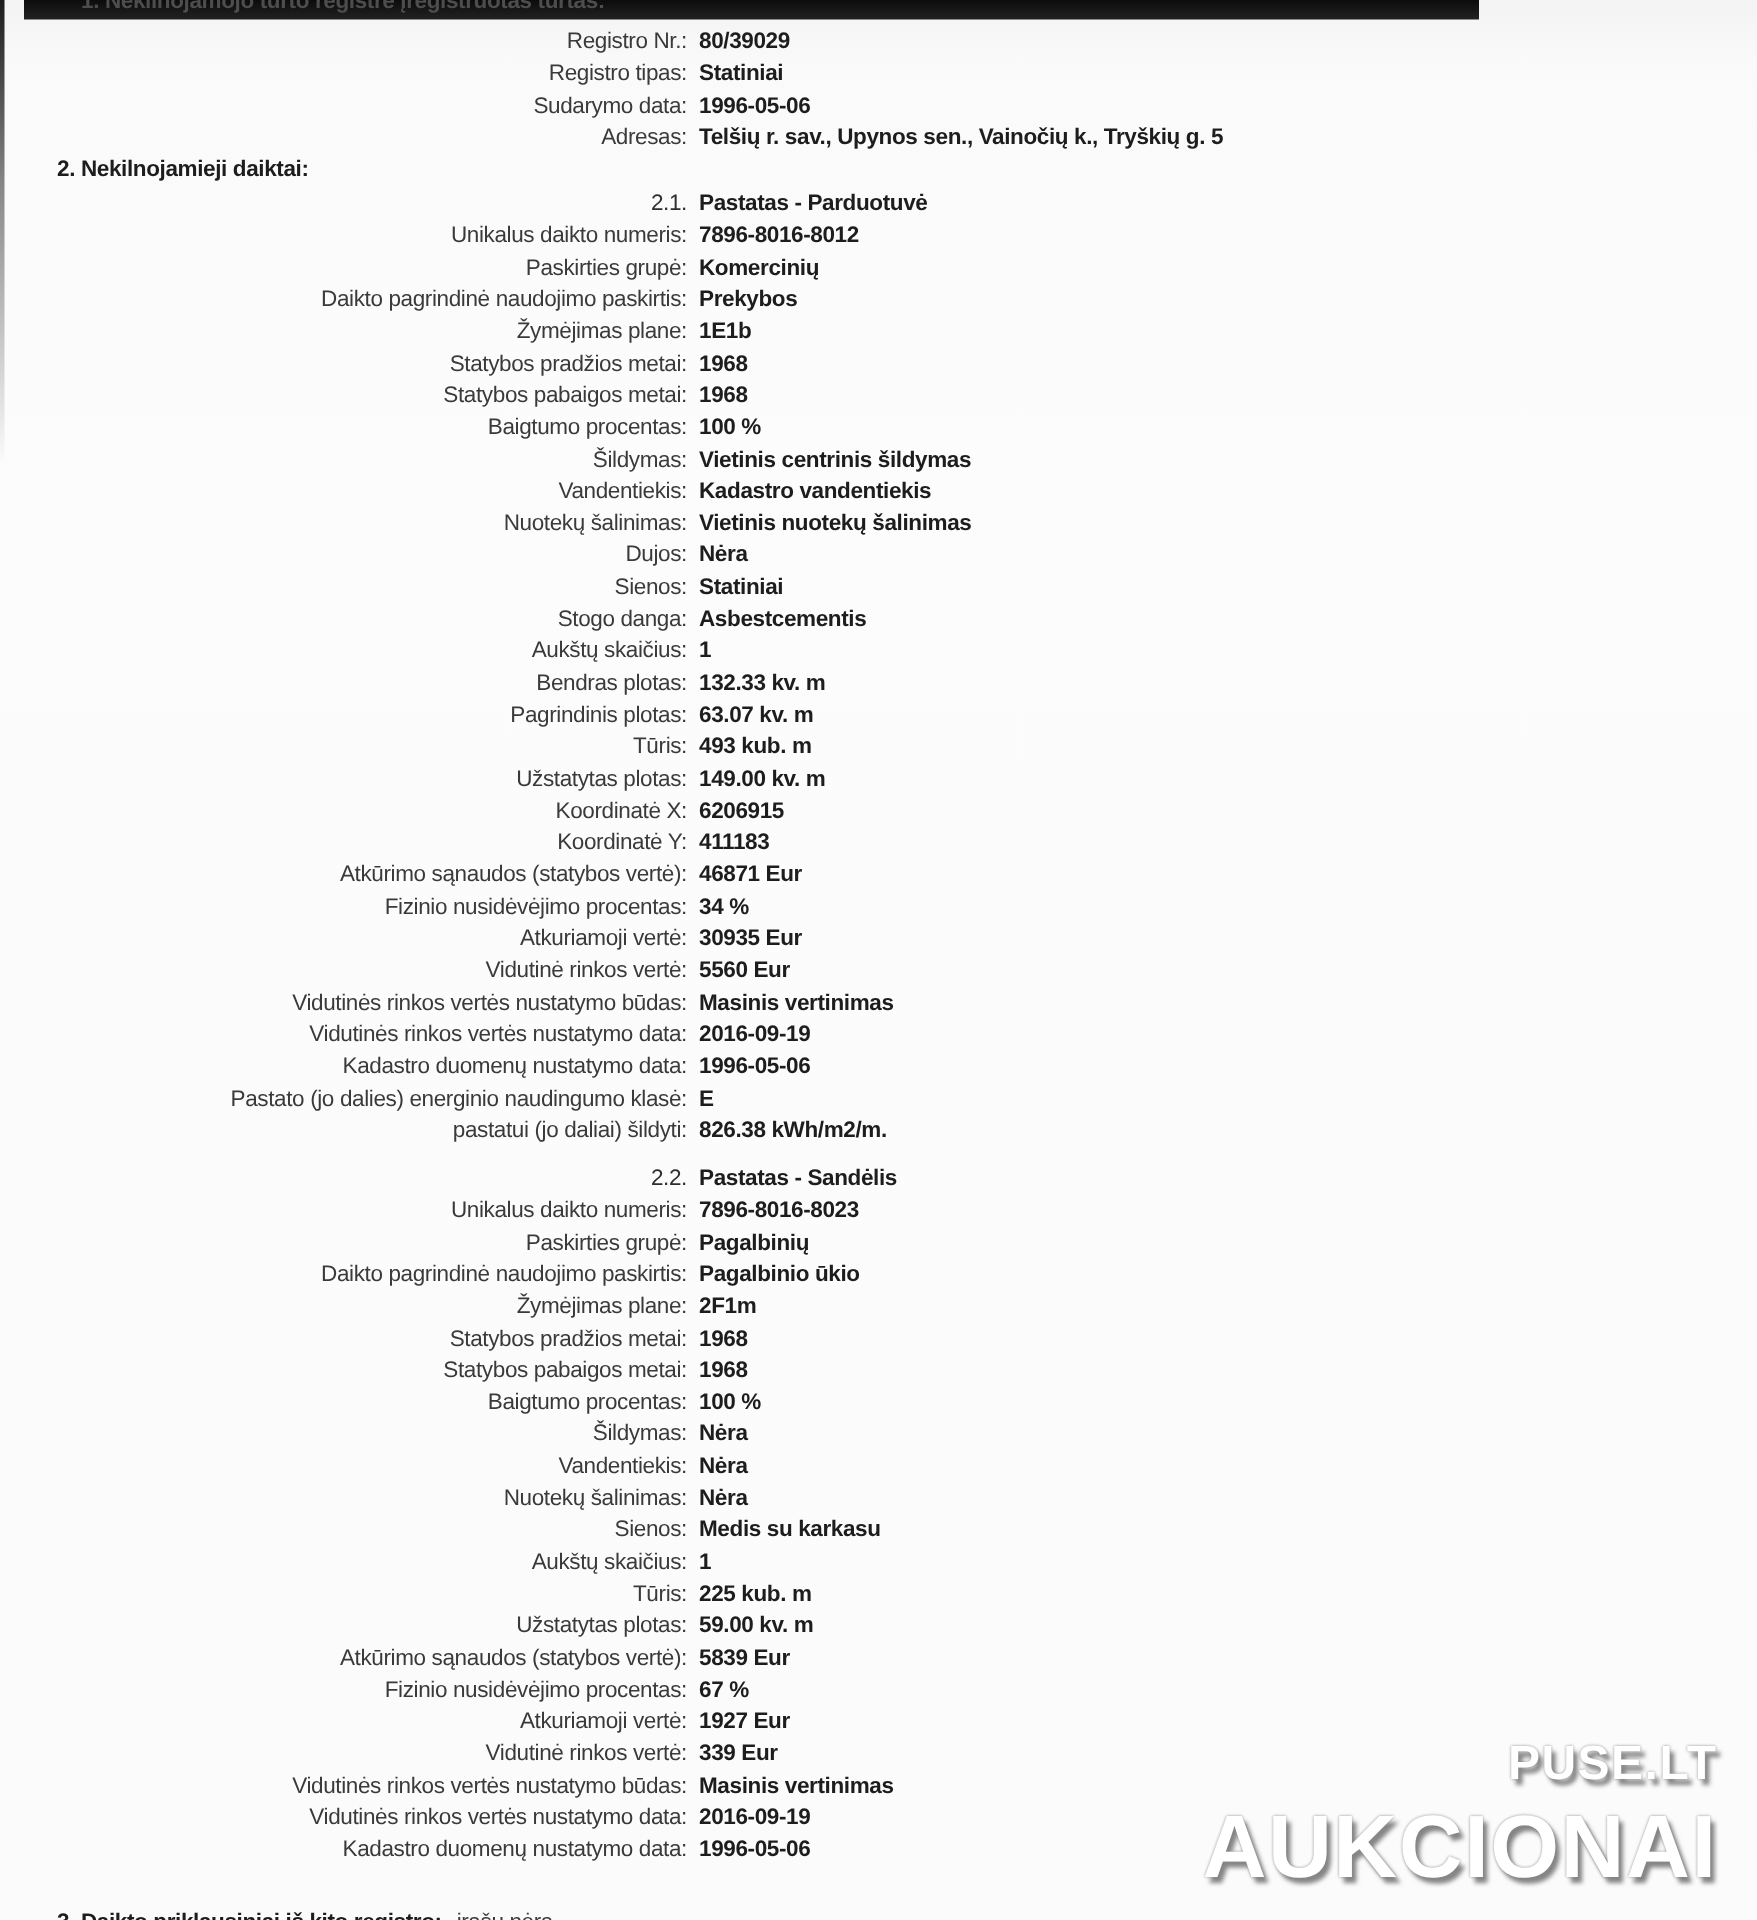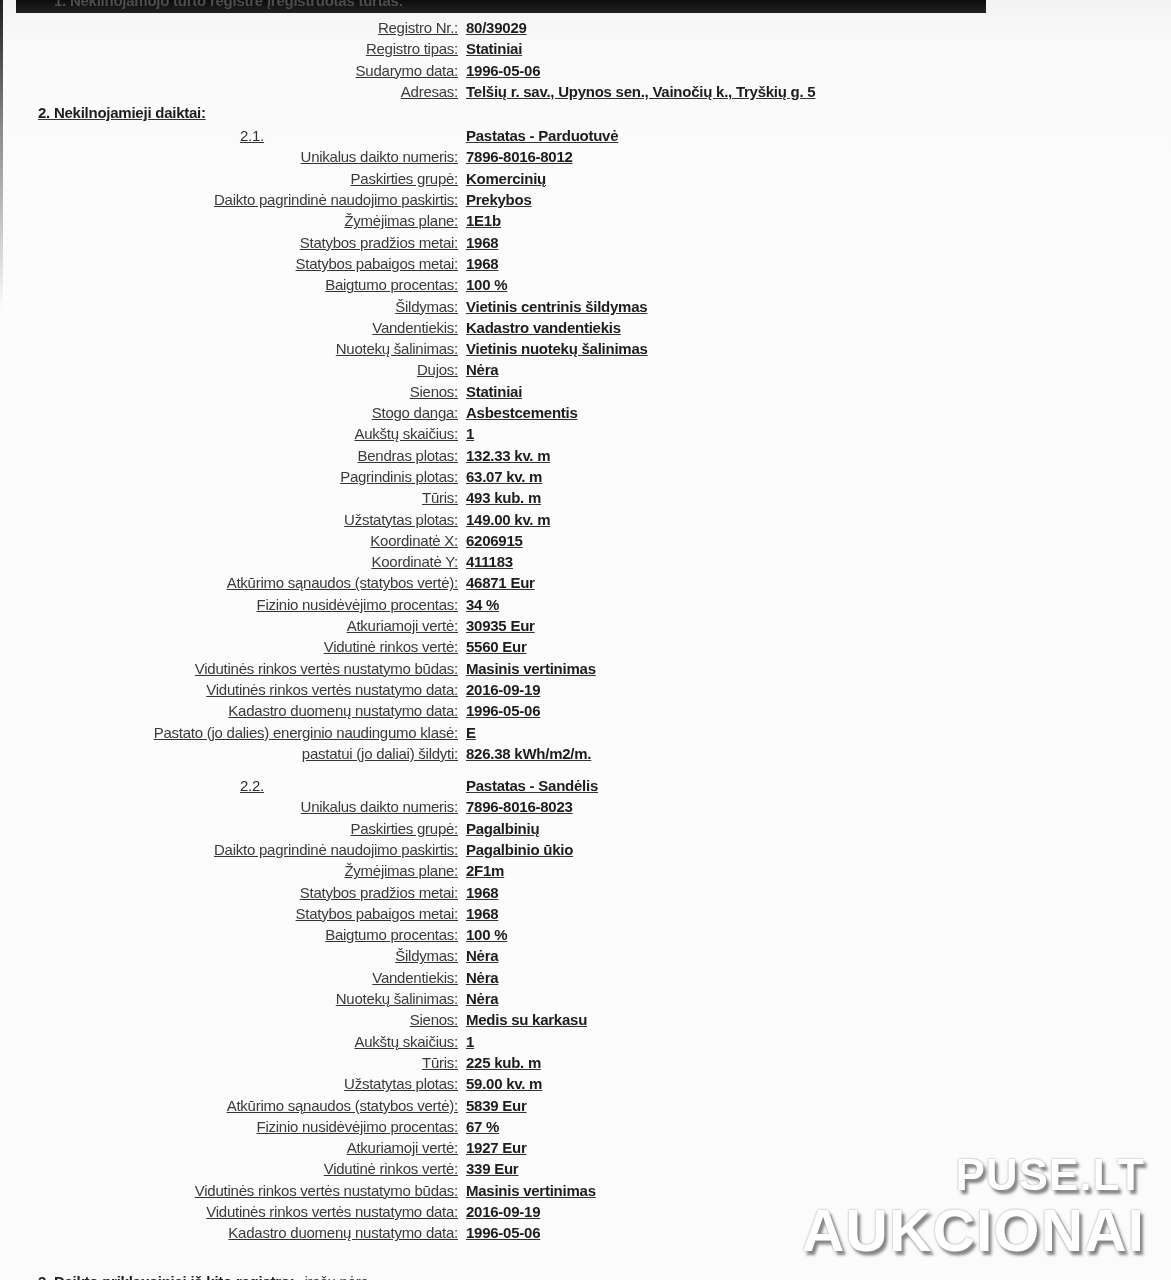--- a/index.html
+++ b/index.html
@@ -9,41 +9,41 @@
         background:linear-gradient(180deg,#f3f3f3 0px,#fafafa 45px,#fcfcfc 300px,#fbfbfb 100%);
         color:#333;font-size:15px;letter-spacing:-0.25px;}
   
   .top-bar{position:absolute;top:0;left:16px;width:970px;height:13px;overflow:hidden;
            background:linear-gradient(180deg,#0c0c0c,#222);z-index:3;}
   .top-bar .clipped{display:block;margin-top:-8px;padding-left:38px;
                     font-weight:bold;color:#4d4d4d;font-size:15px;white-space:nowrap;}
   
   .left-strip{position:absolute;left:0;top:0;width:3px;height:310px;z-index:2;
               background:linear-gradient(180deg,#1b1b1b 0%,rgba(40,40,40,.55) 40%,rgba(60,60,60,0) 100%);}
-  .content{position:absolute;top:13px;left:0;width:1171px;text-decoration:underline;}
+  .content{position:absolute;top:13px;left:0;width:1171px;}
   .rows{padding-top:4px;}
   .row{display:flex;line-height:21.3px;white-space:nowrap;}
   .lab{width:458px;text-align:right;color:#3a3a3a;flex:0 0 458px;}
   .val{margin-left:8px;font-weight:bold;color:#1d1d1d;}
   .h2{padding-left:38px;font-weight:bold;color:#1d1d1d;line-height:22px;margin-top:0px;}
   .item{margin-top:1px;}
   .item + .item{margin-top:11px;}
   .item-head{display:flex;line-height:21.3px;}
-  .item-num{width:458px;flex:0 0 458px;box-sizing:border-box;text-align:center;
+  .item-num{width:458px;flex:0 0 458px;box-sizing:border-box;text-align:right;
             padding-left:46px;color:#2e2e2e;}
   
   .sec3{position:absolute;top:1271px;left:0;padding-left:38px;line-height:21.3px;
         white-space:nowrap;}
   .sec3 .t{font-weight:bold;color:#1d1d1d;}
   .sec3 .v{color:#3a3a3a;margin-left:6px;}
   
   .watermark{position:absolute;right:26px;top:1147px;text-align:right;z-index:4;
              font-weight:bold;color:#fff;letter-spacing:1px;line-height:56px;
              text-shadow:0 0 2px rgba(135,135,135,.95), 3px 4px 3px rgba(55,55,55,.6);}
-  .wm1{font-size:44px;}
+  .wm1{font-size:32px;}
   .wm2{font-size:59px;}
 </style>
 </head>
 <body>
 
 <div class="page">
 
   <div class="left-strip"></div>
 
   <div class="top-bar">

